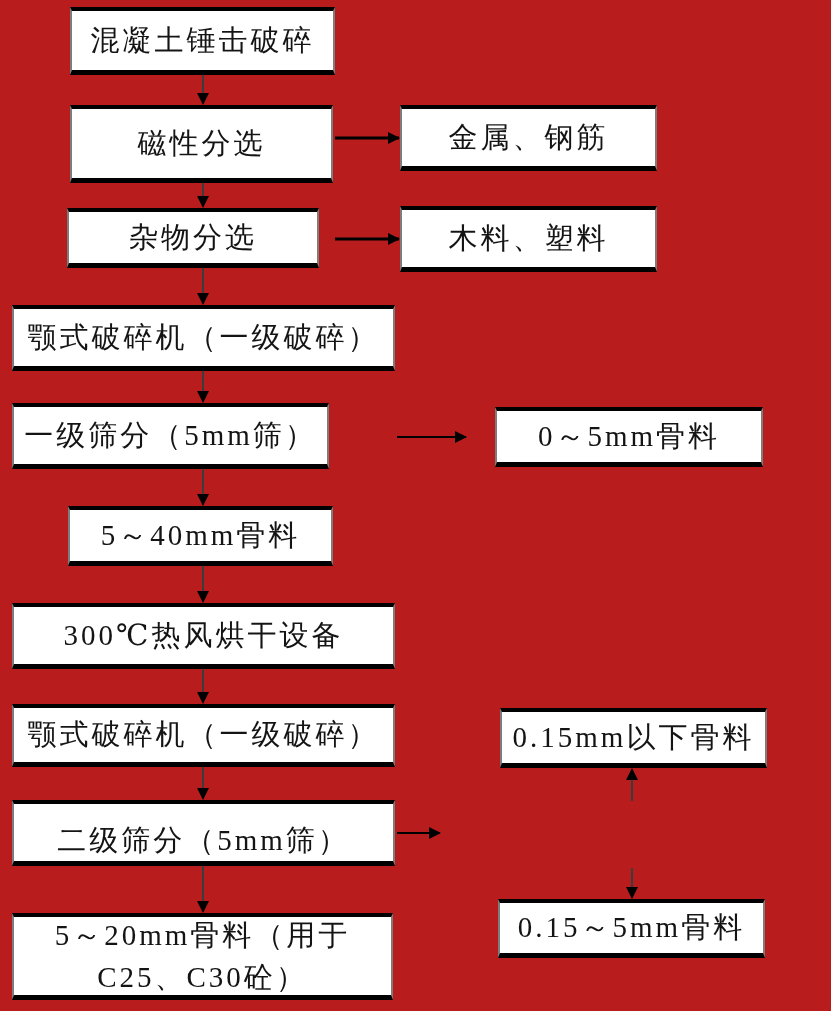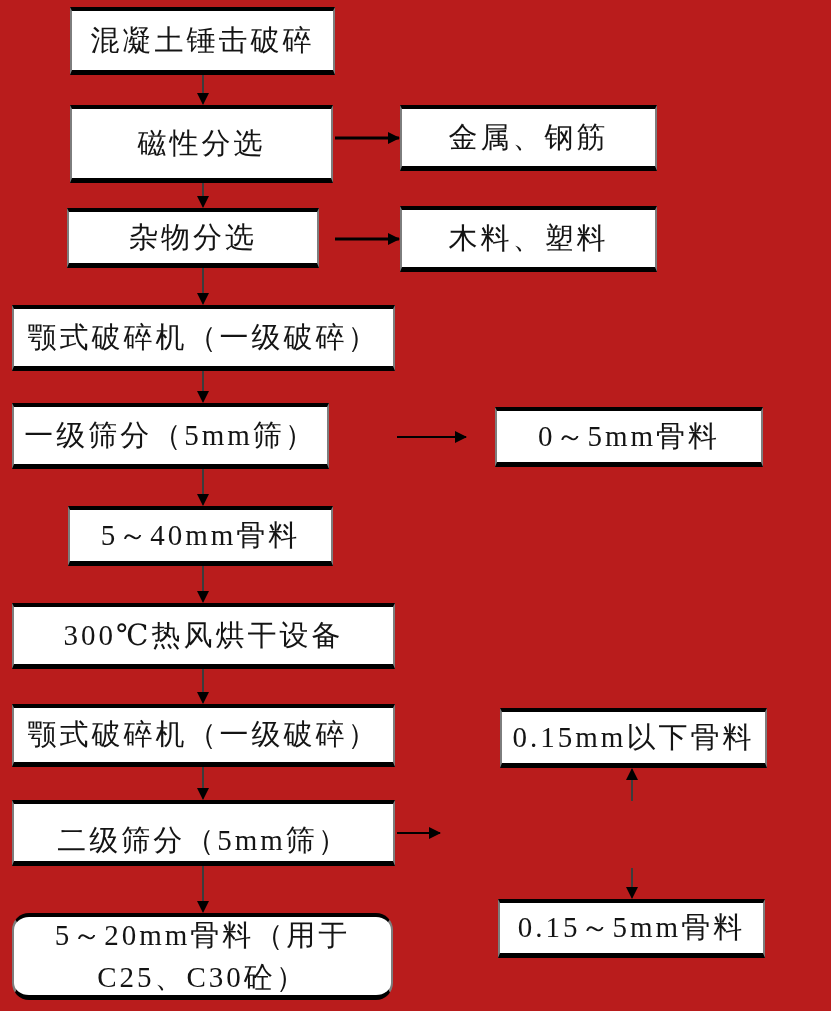--- a/index.html
+++ b/index.html
@@ -108,21 +108,21 @@
   </div>
 
   <div class="node" style="left:12px;  top:704px; width:383px; height:63px;">
     <span class="lbl">颚式破碎机（一级破碎）</span>
   </div>
 
   <div class="node" style="left:12px;  top:800px; width:383px; height:66px;align-items:flex-end;">
     <span class="lbl">二级筛分（5mm筛）</span>
   </div>
 
-  <div class="node multiline" style="left:12px; top:913px; width:381px; height:87px;border-radius:17px;">
+  <div class="node multiline" style="left:12px; top:913px; width:381px; height:87px;">
     <span class="lbl">5～20mm骨料（用于</span>
     <span class="lbl">C25、C30砼）</span>
   </div>
 
   <div class="node" style="left:400px; top:105px; width:257px; height:66px;">
     <span class="lbl">金属、钢筋</span>
   </div>
 
   <div class="node" style="left:400px; top:206px; width:257px; height:66px;">
     <span class="lbl">木料、塑料</span>

